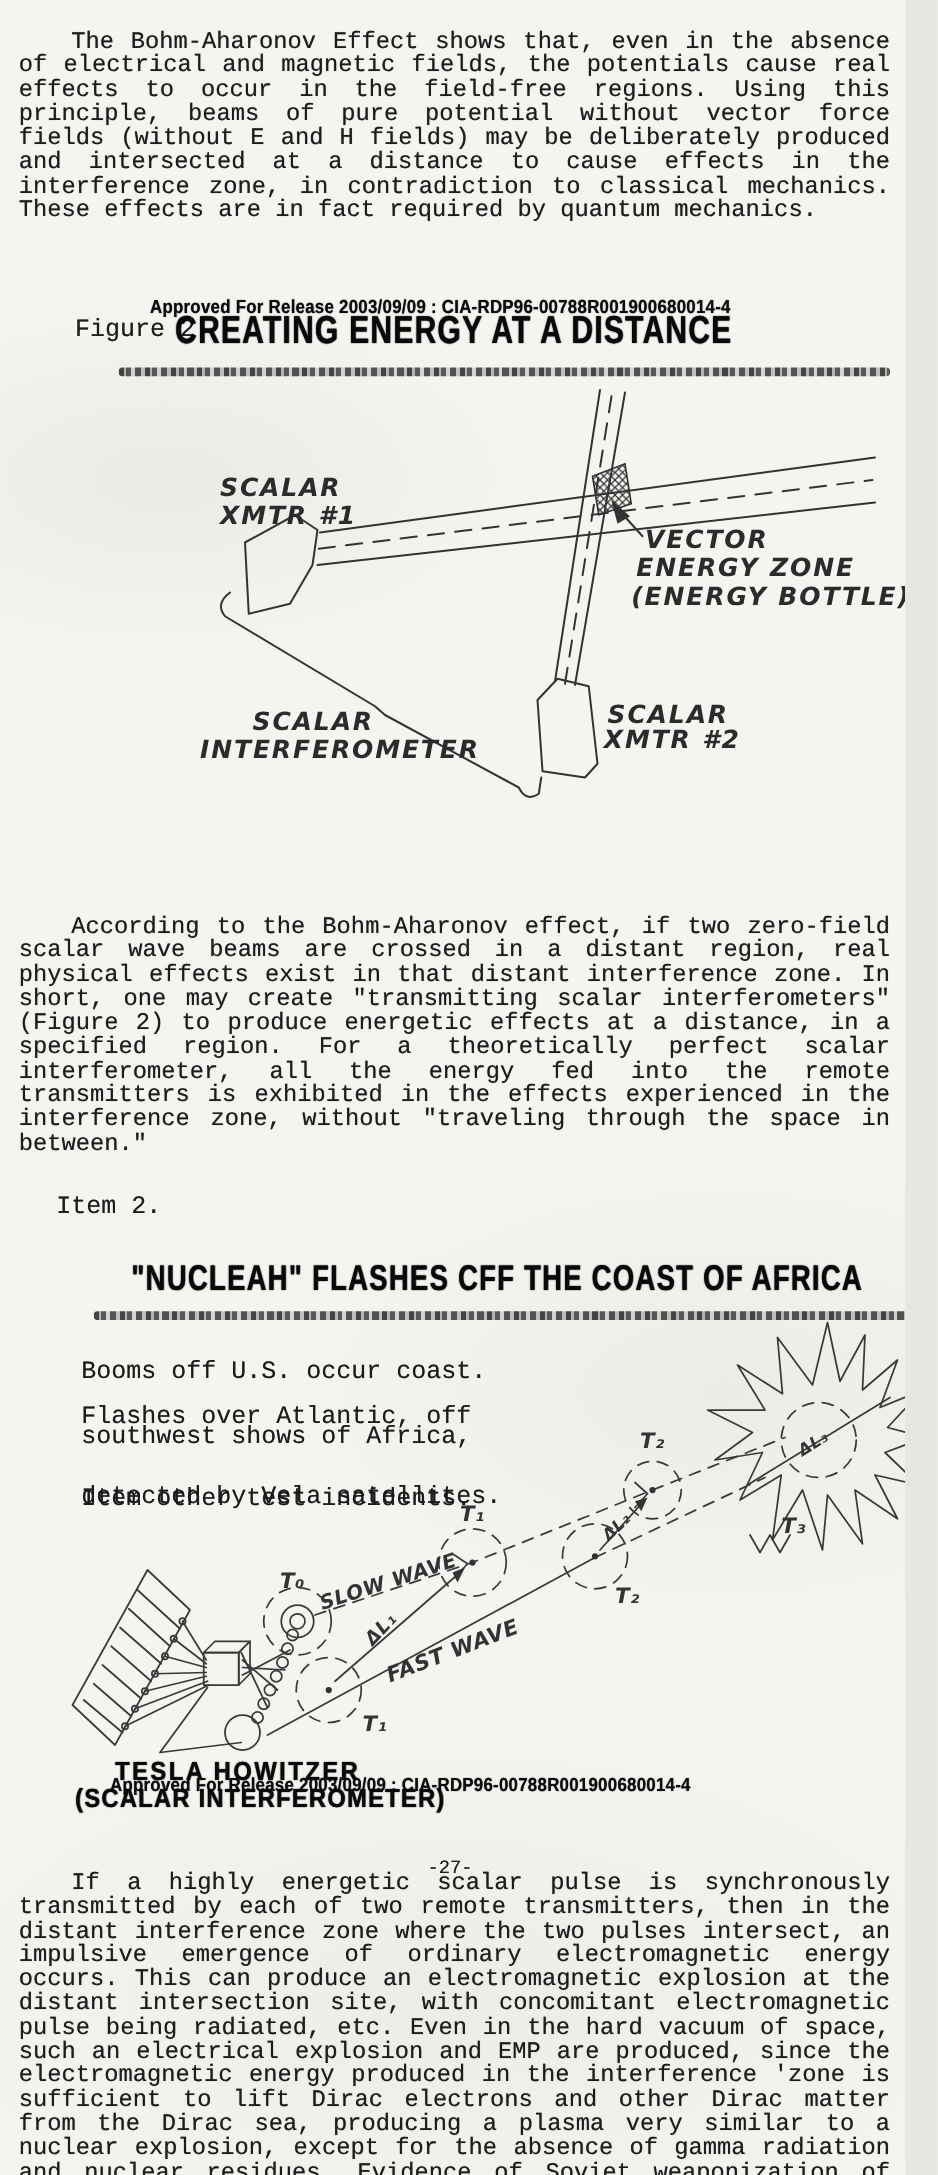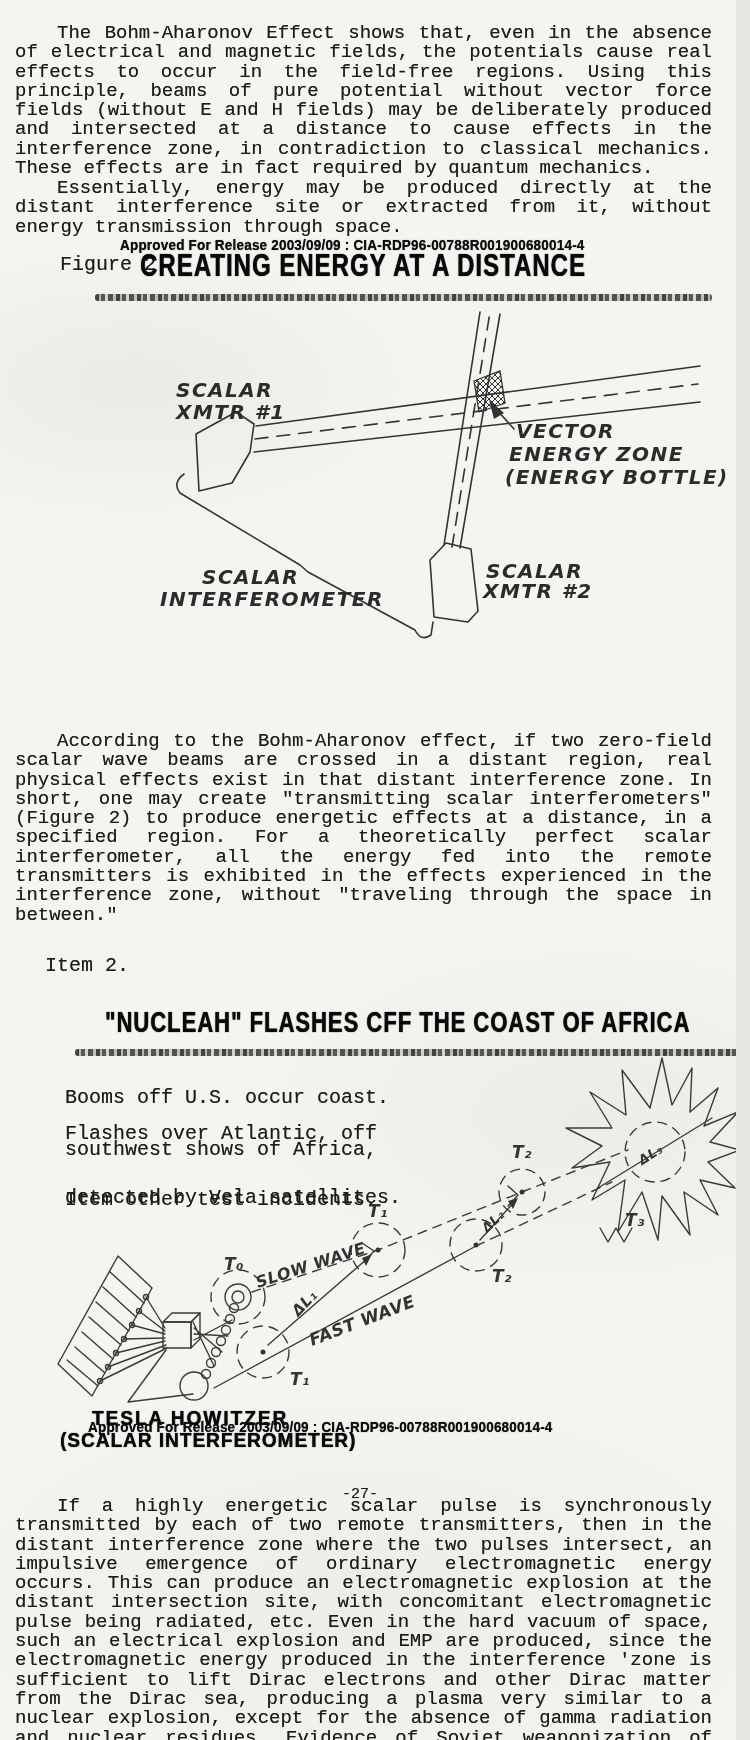--- a/index.html
+++ b/index.html
@@ -5,21 +5,20 @@
   html,body{margin:0;padding:0;background:#e8e6e2;}
   #page{
     position:relative;width:724px;height:1740px;overflow:hidden;
     background:
       radial-gradient(ellipse 420px 200px at 18% 22%, rgba(190,188,182,.18), transparent 70%),
       radial-gradient(ellipse 500px 260px at 80% 64%, rgba(185,183,177,.14), transparent 70%),
       radial-gradient(ellipse 600px 300px at 50% 92%, rgba(180,178,172,.12), transparent 75%),
       #f5f4f0;
     font-family:"Liberation Mono", monospace;
     color:#1c1c1c;
-    padding-left:12px;
   }
   .type{
     position:absolute;
     font-family:"Liberation Mono", monospace;
     font-size:19px;line-height:19.3px;
     text-align:justify;
     text-shadow:0 0 .6px rgba(10,10,10,.6);
     white-space:pre-line;
   }
   .para{width:697px;left:15px;text-indent:42px;}
@@ -63,21 +62,20 @@
     font-family:"DejaVu Sans", sans-serif;font-style:italic;font-weight:bold;
     fill:#333;letter-spacing:.5px;
   }
 </style>
 </head>
 <body>
 
 <div id="page">
 
   <p class="type para" style="top:5px;">The Bohm-Aharonov Effect shows that, even in the absence of electrical and magnetic fields, the potentials cause real effects to occur in the field-free regions.  Using this principle, beams of pure potential without vector force fields (without E and H fields) may be deliberately produced and intersected at a distance to cause effects in the interference zone, in contradiction to classical mechanics. These effects are in fact required by quantum mechanics.</p>
-  <p class="type para" style="top:160px;">Essentially, energy may be produced directly at the distant interference site or extracted from it, without energy transmission through space.</p>
 
   <div class="stamp" style="left:120px;top:237px;">Approved For Release 2003/09/09 : CIA-RDP96-00788R001900680014-4</div>
   <div class="mono-label" style="left:60px;top:253px;">Figure 2.</div>
   <div class="headline" style="left:140px;top:247px;font-size:24px;">CREATING ENERGY AT A DISTANCE</div>
   <div class="smudge" style="left:95px;top:294px;width:617px;"></div>
 
   <svg viewBox="0 300 750 345" style="position:absolute;left:0;top:300px;width:750px;height:345px;">
     <defs>
       <pattern id="xh" width="6" height="6" patternUnits="userSpaceOnUse">
         <path d="M0,0 L6,6 M6,0 L0,6" stroke="#333" stroke-width="1"></path>

